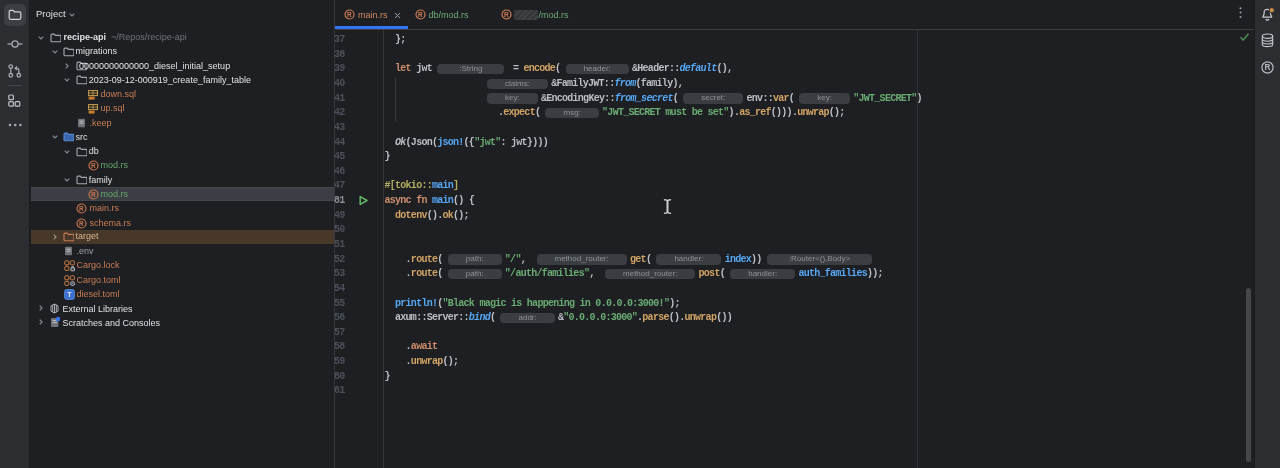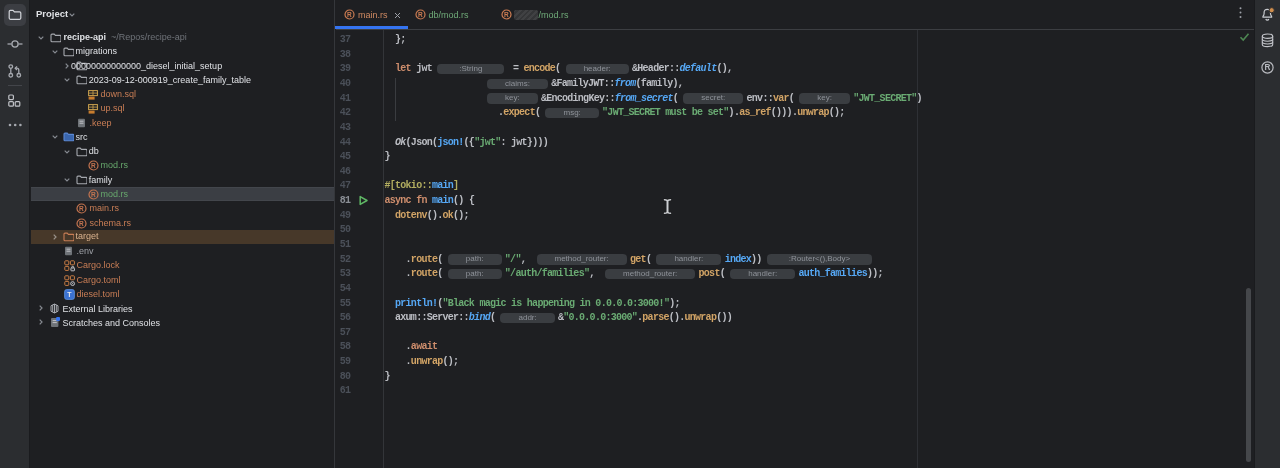--- a/index.html
+++ b/index.html
@@ -14,21 +14,21 @@
 .sel{position:absolute;left:31px;top:187px;width:303px;height:13.6px;background:#3B3E44;border-top:1px solid #43464C;border-bottom:1px solid #43464C}
 .tgt{position:absolute;left:31px;top:229.8px;width:303px;height:13.8px;background:#473829}
 .salmon{color:#C87D55}
 .green{color:#67A76C}
 .gray{color:#9DA0A6}
 .path{color:#6F7379}
 
 #tabbar{position:absolute;left:336px;top:0;width:918px;height:30px;background:#1E1F22;border-bottom:1px solid #3C3E42}
 .tabtxt{font-size:9px}
 .cl{position:absolute;height:14.64px;line-height:14.64px;font-family:"Liberation Mono",monospace;font-size:10px;letter-spacing:-0.73px;font-weight:700;color:#BCBEC4;white-space:pre}
-.num{position:absolute;width:22px;text-align:center;font-family:"Liberation Mono",monospace;font-size:10px;letter-spacing:-0.73px;font-weight:700;color:#4B5059;height:14.64px;line-height:14.64px}
+.num{position:absolute;width:22px;text-align:left;font-family:"Liberation Mono",monospace;font-size:10px;letter-spacing:-0.73px;font-weight:700;color:#4B5059;height:14.64px;line-height:14.64px}
 .k{color:#CF8E6D}
 .f{color:#D2A466}
 .s{color:#6AAB73}
 .m{color:#56A8F5}
 .st{color:#56A8F5;font-style:italic}
 .at{color:#B3AE60}
 .it{font-style:italic}
 .chip{display:inline-block;background:#3A3D41;color:#8F939A;border-radius:4px;font-family:"Liberation Sans",sans-serif;font-size:8px;letter-spacing:0;font-weight:400;line-height:10.5px;padding:0 18px;margin-right:-2px;vertical-align:0.5px}
 .tchip{padding:0 22px}
 svg{display:block}
@@ -89,21 +89,21 @@
         <path d="M2.3 6 q0 2.2 5.2 2.2 q5.2 0 5.2-2.2"></path>
         <path d="M2.3 8.8 q0 2.2 5.2 2.2 q5.2 0 5.2-2.2"></path>
       </g>
     </svg>
 <svg class="abs" style="left:1260px;top:60px" width="15" height="15" viewBox="0 0 15 15">
       <circle cx="7.5" cy="7.5" r="5.6" fill="none" stroke="#B8BABF" stroke-width="1.2"></circle>
       <text x="4.4" y="10.4" font-family="Liberation Sans" font-size="8.2" font-weight="bold" fill="#B8BABF">R</text>
     </svg>
 
 <div id="panel"></div>
-<div class="abs" style="left:36px;top:7.5px;font-size:9.5px;color:#DFE1E5;font-weight:700">Project</div>
+<div class="abs" style="left:36px;top:7.5px;font-size:9.5px;color:#DFE1E5;font-weight:400">Project</div>
 <svg class="abs" style="left:68px;top:11px" width="8" height="8" viewBox="0 0 8 8">
       <path d="M1.7 2.7 L4 5 L6.3 2.7" stroke="#868A91" stroke-width="1.2" fill="none"></path>
     </svg>
 
 <div class="sel"></div>
 <div class="tgt"></div>
 
 <svg class="abs" style="left:37px;top:33.5px" width="8" height="8" viewBox="0 0 8 8">
       <path d="M1.7 2.7 L4 5 L6.3 2.7" stroke="#868A91" stroke-width="1.2" fill="none"></path>
     </svg>
@@ -119,21 +119,21 @@
       <path d="M1 2.1 q0-1 1-1 h2.2 l1.2 1.3 h4.6 q1 0 1 1 v4.4 q0 1-1 1 h-8 q-1 0-1-1 z" fill="none" stroke="#A6A9AF" stroke-width="1.1"></path>
     </svg>
 <div class="trow" style="left:75.5px;top:44.3px">migrations</div>
 
 <svg class="abs" style="left:63px;top:62px" width="8" height="8" viewBox="0 0 8 8">
       <path d="M2.7 1.7 L5 4 L2.7 6.3" stroke="#868A91" stroke-width="1.2" fill="none"></path>
     </svg>
 <svg class="abs" style="left:76px;top:61px" width="11" height="10" viewBox="0 0 11 10">
       <path d="M1 2.1 q0-1 1-1 h2.2 l1.2 1.3 h4.6 q1 0 1 1 v4.4 q0 1-1 1 h-8 q-1 0-1-1 z" fill="none" stroke="#A6A9AF" stroke-width="1.1"></path>
     </svg>
-<div class="trow" style="left:71px;top:58.5px">00000000000000_diesel_initial_setup</div>
+<div class="trow" style="left:79px;top:58.5px">00000000000000_diesel_initial_setup</div>
 
 <svg class="abs" style="left:63px;top:76.3px" width="8" height="8" viewBox="0 0 8 8">
       <path d="M1.7 2.7 L4 5 L6.3 2.7" stroke="#868A91" stroke-width="1.2" fill="none"></path>
     </svg>
 <svg class="abs" style="left:76px;top:75.3px" width="11" height="10" viewBox="0 0 11 10">
       <path d="M1 2.1 q0-1 1-1 h2.2 l1.2 1.3 h4.6 q1 0 1 1 v4.4 q0 1-1 1 h-8 q-1 0-1-1 z" fill="none" stroke="#A6A9AF" stroke-width="1.1"></path>
     </svg>
 <div class="trow" style="left:88.8px;top:72.8px">2023-09-12-000919_create_family_table</div>
 
 <svg class="abs" style="left:88px;top:89.5px" width="10" height="10" viewBox="0 0 10 10">

